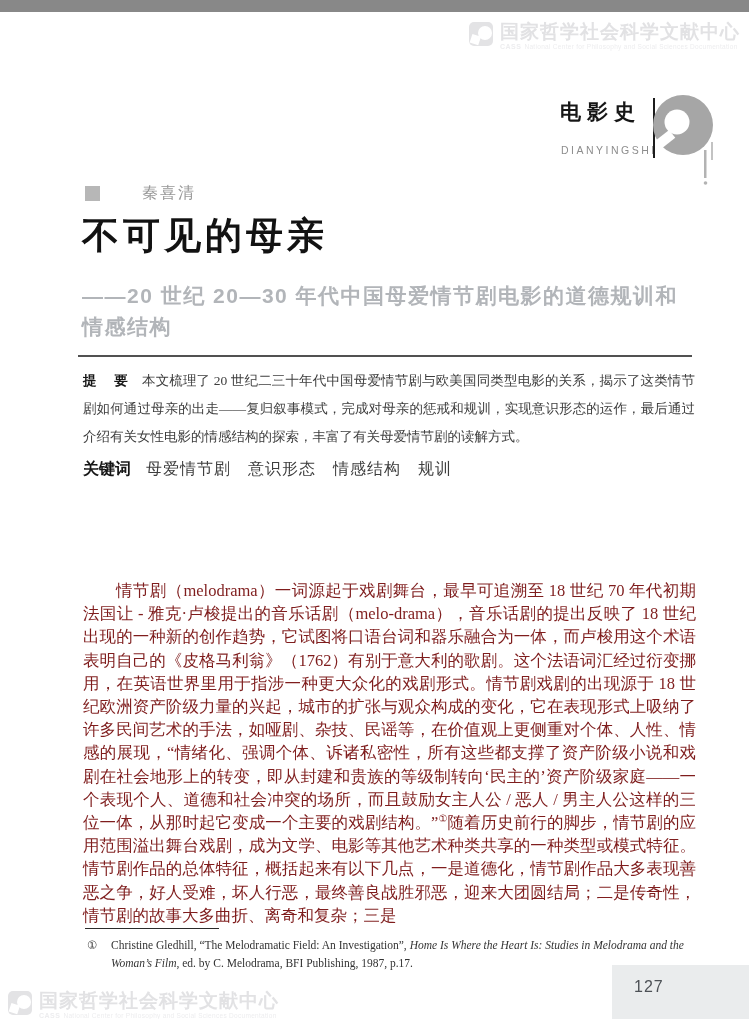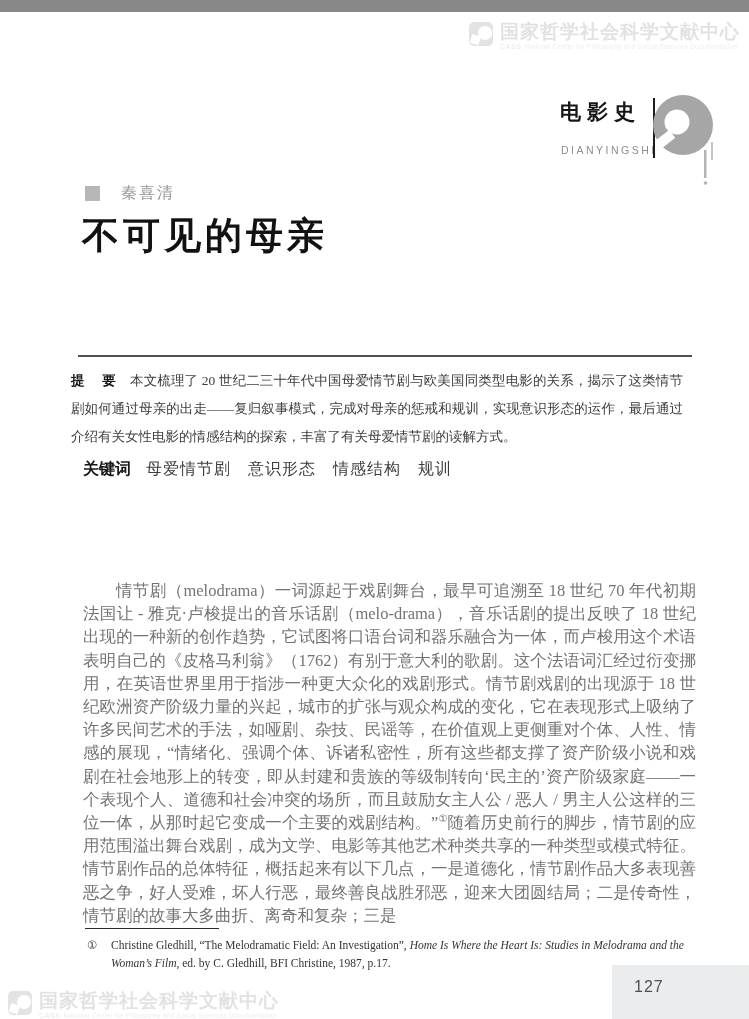--- a/index.html
+++ b/index.html
@@ -20,42 +20,42 @@
   .logo-top{top:9px;right:9px;}
   .logo-bottom{left:8px;top:978px;}
   
   .col-header{position:absolute;left:560px;top:84px;width:180px;height:95px;}
   .col-title{position:absolute;left:0;top:2px;font-family:"Liberation Serif","DejaVu Serif",serif;
              font-size:21px;font-weight:bold;color:#161616;letter-spacing:6px;white-space:nowrap;}
   .col-pinyin{position:absolute;left:1px;top:48px;font-size:10.5px;color:#8d8d8d;letter-spacing:2.5px;white-space:nowrap;}
   .col-vline{position:absolute;left:93px;top:2px;width:2px;height:60px;background:#1c1c1c;}
   .col-enso{position:absolute;left:88px;top:-8px;}
   
-  .author-row{position:absolute;left:85px;top:171px;display:flex;align-items:center;}
+  .author-row{position:absolute;left:85px;top:171px;display:flex;align-items:center;gap:21px;}
   .author-bullet{width:15px;height:15px;background:#b7b7b7;}
   .author-name{margin-left:21px;font-size:16px;color:#979797;letter-spacing:2px;}
   .art-title{position:absolute;left:82px;top:199px;font-family:"Liberation Serif","DejaVu Serif",serif;
              font-size:37px;font-weight:bold;color:#121212;letter-spacing:4px;white-space:nowrap;}
   .art-subtitle{position:absolute;left:82px;top:268px;width:614px;
                 font-size:21px;font-weight:bold;color:#b2b5b9;letter-spacing:1.5px;line-height:31px;}
   
   .rule-top{position:absolute;left:78px;top:343px;width:614px;height:2px;background:#515151;}
-  .abstract{position:absolute;left:71px;top:355px;width:612px;
+  .abstract{position:absolute;left:83px;top:355px;width:612px;
             font-family:"Liberation Serif","DejaVu Serif",serif;
             font-size:13.5px;line-height:28px;color:#3d3d3d;text-align:justify;}
   .abstract .lbl{font-weight:bold;color:#161616;margin-right:12px;letter-spacing:2px;}
   .keywords{position:absolute;left:83px;top:447px;width:612px;
             font-family:"Liberation Serif","DejaVu Serif",serif;
             font-size:16px;color:#3d3d3d;}
   .keywords .lbl{font-weight:bold;color:#161616;margin-right:15px;}
   .keywords .kw{letter-spacing:1px;}
   
   .body-text{position:absolute;left:83px;top:567px;width:613px;
              font-family:"Liberation Serif","DejaVu Serif",serif;
-             font-size:16.5px;line-height:23.2px;color:#737373;text-align:justify;
+             font-size:16.5px;line-height:23.2px;color:#7f1d1d;text-align:justify;
              text-indent:2em;}
   .body-text sup{font-size:10px;line-height:0;}
   
   .fn-rule{position:absolute;left:85px;top:916px;width:134px;height:1px;background:#2a2a2a;}
   .footnote{position:absolute;left:85px;top:924px;width:612px;
             font-family:"Liberation Serif","DejaVu Serif",serif;
             font-size:11.5px;line-height:18px;color:#333;padding-left:26px;}
   .fn-marker{position:absolute;left:2px;top:0;}
   .fn-italic{font-style:italic;}
   
@@ -101,31 +101,32 @@
       </svg>
     </span>
   </div>
 
   <div class="author-row">
     <span class="author-bullet"></span>
     <span class="author-name">秦喜清</span>
   </div>
 
   <div class="art-title">不可见的母亲</div>
+  <div class="art-subtitle">——20 世纪 20—30 年代中国母爱情节剧电影的道德规训和情感结构</div>
 
   <div class="rule-top"></div>
   <div class="abstract"><span class="lbl">提　要</span><span>本文梳理了 20 世纪二三十年代中国母爱情节剧与欧美国同类型电影的关系，揭示了这类情节剧如何通过母亲的出走——复归叙事模式，完成对母亲的惩戒和规训，实现意识形态的运作，最后通过介绍有关女性电影的情感结构的探索，丰富了有关母爱情节剧的读解方式。</span></div>
 
   <div class="keywords"><span class="lbl">关键词</span><span class="kw">母爱情节剧　意识形态　情感结构　规训</span></div>
 
   <div class="body-text"><span>情节剧（melodrama）一词源起于戏剧舞台，最早可追溯至 18 世纪 70 年代初期法国让 - 雅克·卢梭提出的音乐话剧（melo-drama），音乐话剧的提出反映了 18 世纪出现的一种新的创作趋势，它试图将口语台词和器乐融合为一体，而卢梭用这个术语表明自己的《皮格马利翁》（1762）有别于意大利的歌剧。这个法语词汇经过衍变挪用，在英语世界里用于指涉一种更大众化的戏剧形式。情节剧戏剧的出现源于 18 世纪欧洲资产阶级力量的兴起，城市的扩张与观众构成的变化，它在表现形式上吸纳了许多民间艺术的手法，如哑剧、杂技、民谣等，在价值观上更侧重对个体、人性、情感的展现，“情绪化、强调个体、诉诸私密性，所有这些都支撑了资产阶级小说和戏剧在社会地形上的转变，即从封建和贵族的等级制转向‘民主的’资产阶级家庭——一个表现个人、道德和社会冲突的场所，而且鼓励女主人公 / 恶人 / 男主人公这样的三位一体，从那时起它变成一个主要的戏剧结构。”</span><sup>①</sup><span>随着历史前行的脚步，情节剧的应用范围溢出舞台戏剧，成为文学、电影等其他艺术种类共享的一种类型或模式特征。情节剧作品的总体特征，概括起来有以下几点，一是道德化，情节剧作品大多表现善恶之争，好人受难，坏人行恶，最终善良战胜邪恶，迎来大团圆结局；二是传奇性，情节剧的故事大多曲折、离奇和复杂；三是</span></div>
 
   <div class="fn-rule"></div>
   <div class="footnote">
-    <span class="fn-marker">①</span><span>Christine Gledhill, “The Melodramatic Field: An Investigation”, </span><span class="fn-italic">Home Is Where the Heart Is: Studies in Melodrama and the Woman’s Film</span><span>, ed. by C. Gledhill, BFI Christine, 1987, p.17.</span>
+    <span class="fn-marker">①</span><span>Christine Gledhill, “The Melodramatic Field: An Investigation”, </span><span class="fn-italic">Home Is Where the Heart Is: Studies in Melodrama and the Woman’s Film</span><span>, ed. by C. Melodrama, BFI Publishing, 1987, p.17.</span>
   </div>
 
   <div class="wm-logo logo-bottom">
     <span>
       <svg width="26" height="26" viewBox="0 0 26 26">
         <rect x="0" y="1" width="24" height="24" rx="5" fill="#e3e3e5"></rect>
         <circle cx="16" cy="12" r="7" fill="#ffffff"></circle>
         <rect x="2" y="14" width="9" height="9" fill="#ffffff" transform="rotate(18 6 18)"></rect>
       </svg>
     </span>

